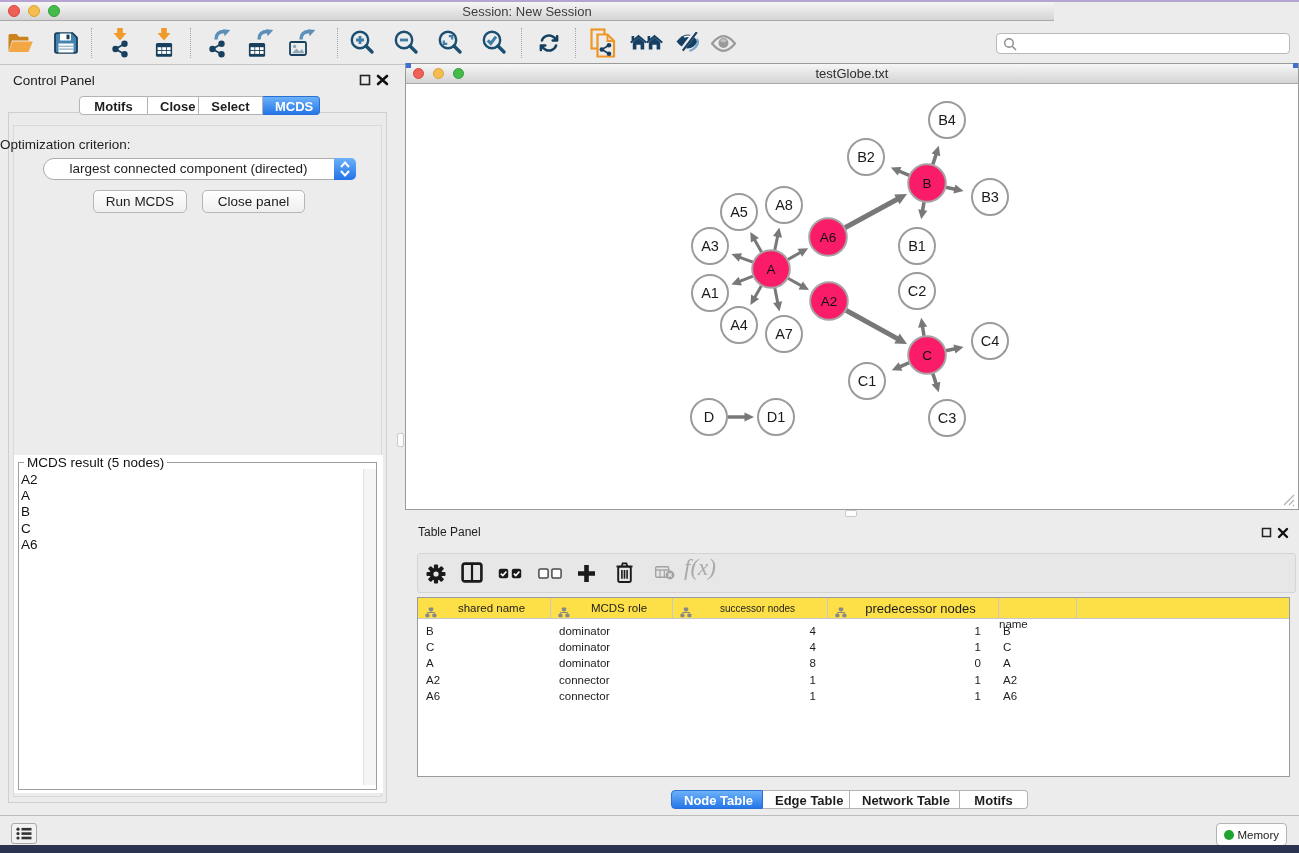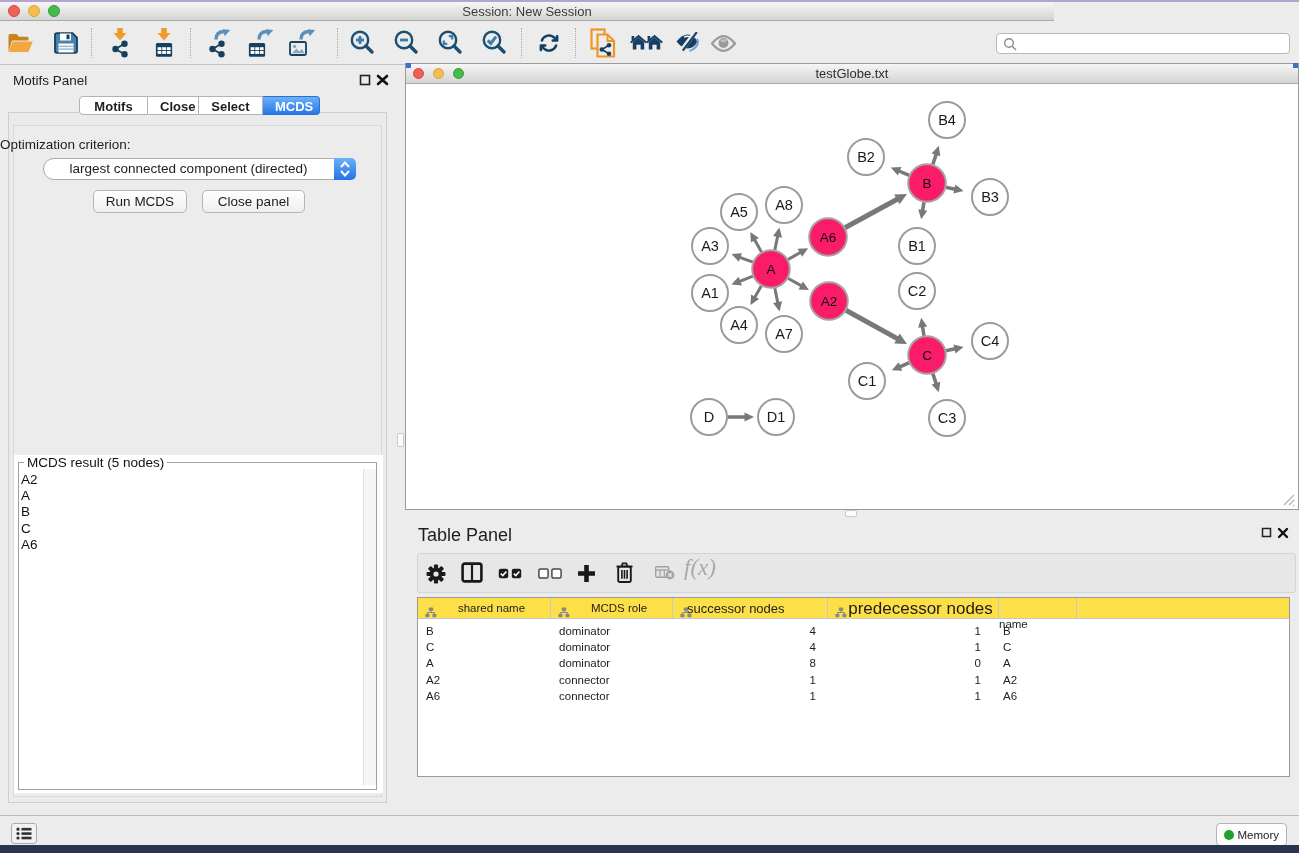--- a/index.html
+++ b/index.html
@@ -178,21 +178,21 @@
 </svg></div>
   <div class="abs" style="left:996px;top:12px;width:294px;height:21px;background:#fff;border:1px solid #b9b9b9;border-radius:4px">
     <svg width="15" height="15" style="position:absolute;left:6px;top:3px">
         <circle cx="6" cy="6" r="4.3" fill="none" stroke="#8a8a8a" stroke-width="1.4"></circle>
         <line x1="9.2" y1="9.2" x2="13" y2="13" stroke="#8a8a8a" stroke-width="1.4"></line>
       </svg>
   </div>
 </div>
 
 <div class="abs" style="left:0;top:65px;width:400px;height:750px">
-  <div style="position:absolute;left:13px;top:8px;font-size:13.5px;color:#1d1d1d">Motifs Panel</div>
+  <div style="position:absolute;left:13px;top:8px;font-size:13.5px;color:#1d1d1d">Control Panel</div>
   <svg width="12" height="12" style="position:absolute;left:359px;top:9px">
       <rect x="1.5" y="1.5" width="9" height="9" fill="none" stroke="#222" stroke-width="1.6"></rect>
     </svg>
   <svg width="13" height="12" style="position:absolute;left:376px;top:9px">
       <path d="M2 2 L11 10 M11 2 L2 10" stroke="#111" stroke-width="2.6" stroke-linecap="round"></path>
     </svg>
 
   <div class="abs" style="left:8px;top:47px;width:379px;height:691px;border:1px solid #cfcfcf;background:#ebebeb"></div>
 
   <div class="abs" style="left:13px;top:60px;width:369px;height:672px;border:1px solid #d9d9d9;background:#ececec"></div>
@@ -320,21 +320,21 @@
         <circle cx="522" cy="270" r="18.8" fill="#fa1b69" stroke="#a8a2a4" stroke-width="2"></circle>
         <text x="522" y="275" text-anchor="middle" font-size="13.5" fill="#111">C</text>
       </svg>
     </div>
   <svg width="14" height="14" style="position:absolute;right:2px;bottom:2px">
       <path d="M12 2 L2 12 M12 7 L7 12 M12 12 L11 13" stroke="#b0b0b0" stroke-width="1.2"></path>
     </svg>
 </div>
 
 <div class="abs" style="left:405px;top:520px;width:894px;height:295px">
-  <div style="position:absolute;left:13px;top:5px;font-size:18px;color:#1d1d1d">Table Panel</div>
+  <div style="position:absolute;left:13px;top:5px;font-size:12px;color:#1d1d1d">Table Panel</div>
 
   <svg width="12" height="12" style="position:absolute;left:856px;top:7px">
       <rect x="1.5" y="1.5" width="8" height="8" fill="none" stroke="#222" stroke-width="1.5"></rect>
     </svg>
   <svg width="13" height="12" style="position:absolute;left:872px;top:7px">
       <path d="M2 2 L10 10 M10 2 L2 10" stroke="#111" stroke-width="2.4" stroke-linecap="round"></path>
     </svg>
 
   <div class="abs" style="left:12px;top:33px;width:879px;height:40px;background:#e7e7e7;border:1px solid #d4d4d4;border-radius:3px"></div>
   <div class="icon" style="left:21px;top:44px"><svg width="20" height="20" viewBox="-10 -10 20 20">
@@ -412,29 +412,29 @@
             <path d="M6 4 L6 5.5 M2.5 6.8 L2.5 5.5 L9.5 5.5 L9.5 6.8" fill="none" stroke="#888" stroke-width="1"></path>
           </svg></span>
         <div style="position:absolute;left:147px;top:0;width:108px;text-align:center;font-size:11.5px;color:#1d1d1d;line-height:21px">MCDS role</div>
         <div style="position:absolute;left:255px;top:0;width:155px;height:21px;border-right:1px solid #c8c8c8"></div>
         <span style="position:absolute;left:262px;top:5px"><svg width="12" height="11" viewBox="0 0 12 11" style="vertical-align:-1px">
             <rect x="3.8" y="0.5" width="4.4" height="3.4" rx="0.8" fill="#888"></rect>
             <rect x="0.4" y="6.8" width="4" height="3.4" rx="0.8" fill="#888"></rect>
             <rect x="7.4" y="6.8" width="4" height="3.4" rx="0.8" fill="#888"></rect>
             <path d="M6 4 L6 5.5 M2.5 6.8 L2.5 5.5 L9.5 5.5 L9.5 6.8" fill="none" stroke="#888" stroke-width="1"></path>
           </svg></span>
-        <div style="position:absolute;left:269px;top:0;width:141px;font-size:13px;color:#1d1d1d;line-height:21px">successor nodes</div>
+        <div style="position:absolute;left:269px;top:0;width:141px;text-align:center;font-size:10px;color:#1d1d1d;line-height:21px">successor nodes</div>
         <div style="position:absolute;left:410px;top:0;width:171px;height:21px;border-right:1px solid #c8c8c8"></div>
         <span style="position:absolute;left:417px;top:5px"><svg width="12" height="11" viewBox="0 0 12 11" style="vertical-align:-1px">
             <rect x="3.8" y="0.5" width="4.4" height="3.4" rx="0.8" fill="#888"></rect>
             <rect x="0.4" y="6.8" width="4" height="3.4" rx="0.8" fill="#888"></rect>
             <rect x="7.4" y="6.8" width="4" height="3.4" rx="0.8" fill="#888"></rect>
             <path d="M6 4 L6 5.5 M2.5 6.8 L2.5 5.5 L9.5 5.5 L9.5 6.8" fill="none" stroke="#888" stroke-width="1"></path>
           </svg></span>
-        <div style="position:absolute;left:424px;top:0;width:157px;text-align:center;font-size:17px;color:#1d1d1d;line-height:21px">predecessor nodes</div>
+        <div style="position:absolute;left:424px;top:0;width:157px;text-align:center;font-size:13px;color:#1d1d1d;line-height:21px">predecessor nodes</div>
         <div style="position:absolute;left:581px;top:0;width:78px;height:21px;border-right:1px solid #c8c8c8"></div>
         <div style="position:absolute;left:581px;top:16px;width:78px;text-align:left;font-size:11.5px;color:#1d1d1d;line-height:21px">name</div>
       </div>
       <div style="position:absolute;left:0;top:26px;width:871px;height:16px;font-size:11.5px;color:#1d1d1d;line-height:15px">
         <span style="position:absolute;left:8px">B</span>
         <span style="position:absolute;left:141px">dominator</span>
         <span style="position:absolute;left:255px;width:143px;text-align:right">4</span>
         <span style="position:absolute;left:410px;width:153px;text-align:right">1</span>
         <span style="position:absolute;left:585px">B</span>
       </div>
@@ -461,20 +461,26 @@
       </div>
       <div style="position:absolute;left:0;top:90.8px;width:871px;height:16px;font-size:11.5px;color:#1d1d1d;line-height:15px">
         <span style="position:absolute;left:8px">A6</span>
         <span style="position:absolute;left:141px">connector</span>
         <span style="position:absolute;left:255px;width:143px;text-align:right">1</span>
         <span style="position:absolute;left:410px;width:153px;text-align:right">1</span>
         <span style="position:absolute;left:585px">A6</span>
       </div>
   </div>
 
+  <div class="tabgrp" style="left:266px;top:270px">
+    <div class="tab first sel" style="width:92px">Node Table</div>
+    <div class="tab" style="width:87px">Edge Table</div>
+    <div class="tab" style="width:110px">Network Table</div>
+    <div class="tab last" style="width:68px">Motifs</div>
+  </div>
 </div>
 
 <div class="abs" style="left:0;top:815px;width:1299px;height:30px;background:#ececec;border-top:1px solid #bdbdbd">
   <div class="abs" style="left:11px;top:7px;width:26px;height:21px;background:#f2f2f2;border:1px solid #ababab;border-radius:3px">
     <svg width="16" height="13" style="position:absolute;left:4px;top:3px">
       <circle cx="2" cy="2.2" r="1.6" fill="#333"></circle>
         <rect x="5.5" y="0.9" width="10" height="2.6" fill="#333"></rect>
       <circle cx="2" cy="6.6" r="1.6" fill="#333"></circle>
         <rect x="5.5" y="5.3" width="10" height="2.6" fill="#333"></rect>
       <circle cx="2" cy="11" r="1.6" fill="#333"></circle>

